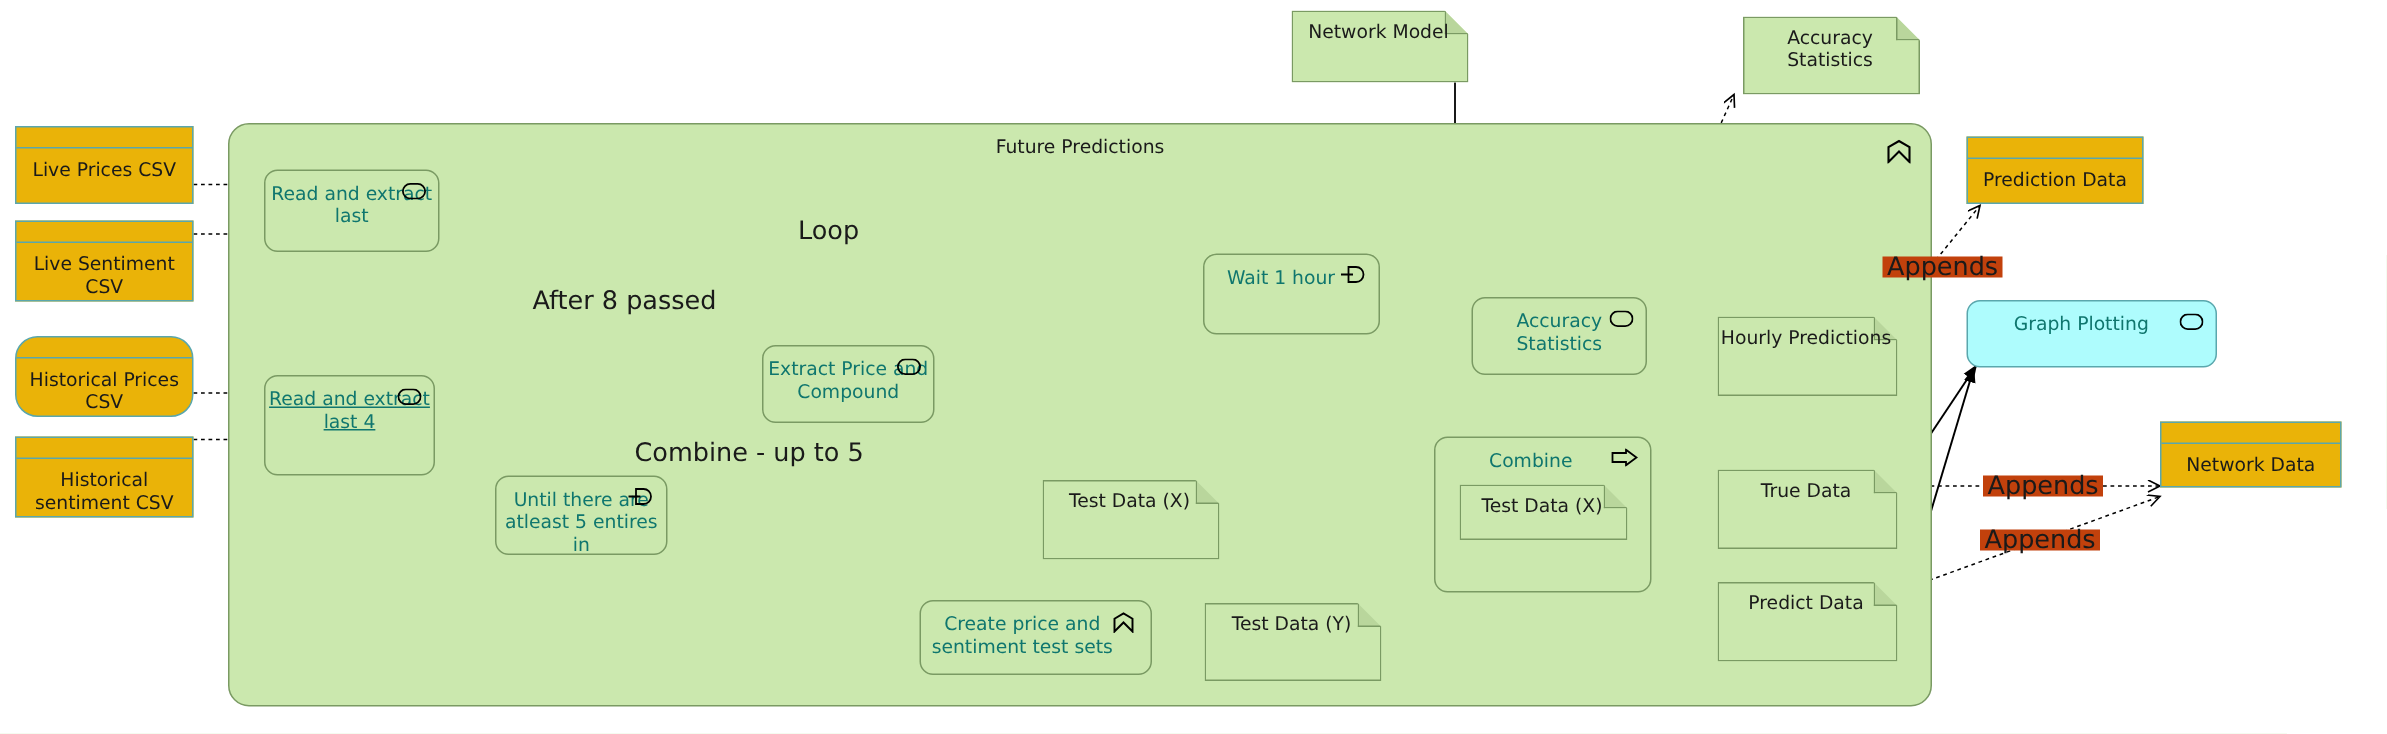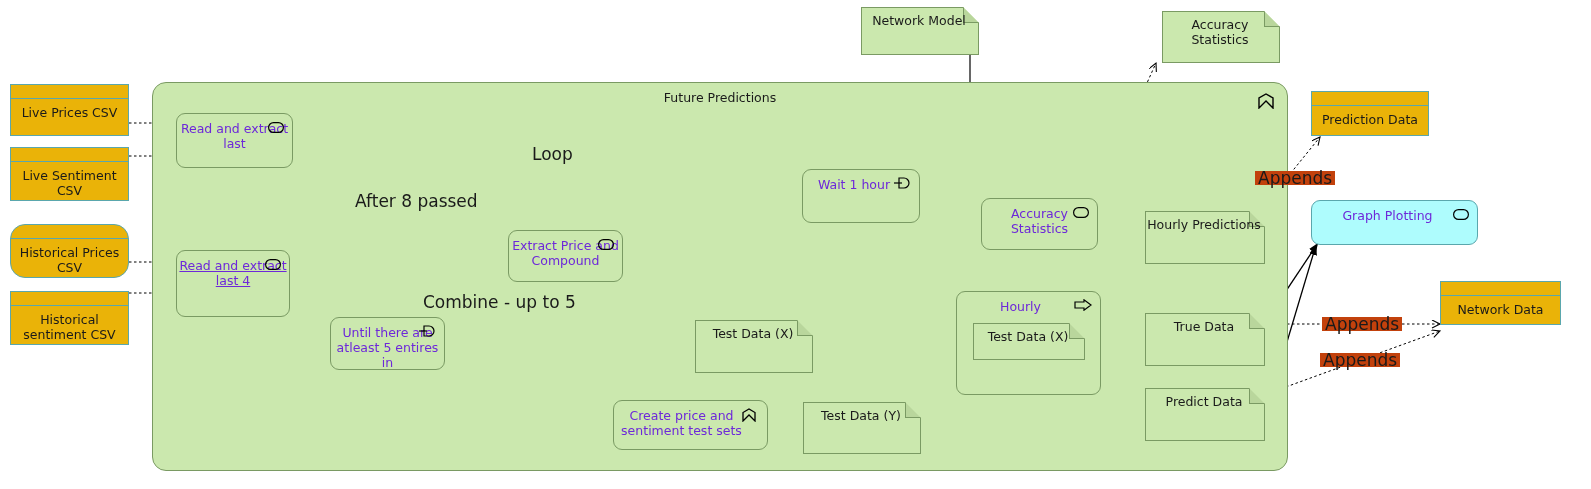--- a/index.html
+++ b/index.html
@@ -53,21 +53,21 @@
   .action {
     border: 1px solid #7a9a63;
     border-radius: 9px;
     box-sizing: border-box;
     display: flex;
     align-items: flex-start;
     justify-content: center;
     text-align: center;
     font-size: 12.5px;
     line-height: 15px;
-    color: #6d28d9;
+    color: #0f766e;
     padding-top: 7px;
   }
   .action.green { background: #cbe8ae; }
   .action.cyan  { background: #aefcfd; border-color: #5aa7ad; }
   .action .label { display: block; }
 
   
   .artifact {
     box-sizing: border-box;
     font-size: 12.5px;
@@ -314,21 +314,21 @@
   <div class="node action green" style="left:981px; top:198px; width:117px; height:52px;">
     <span class="label">Accuracy Statistics</span>
     <span class="adorn">
       <svg width="16" height="11" viewBox="0 0 16 11">
         <rect x="0.6" y="0.6" width="14.8" height="9.8" rx="4.9" fill="none" stroke="#000" stroke-width="1.2"></rect>
       </svg>
     </span>
   </div>
 
   <div class="node action green" style="left:956px; top:291px; width:145px; height:104px;">
-    <span class="label" style="padding-right:16px;">Hourly</span>
+    <span class="label" style="padding-right:16px;">Combine</span>
     <span class="adorn" style="right:8px; top:7px; width:18px; height:12px;">
       <svg width="18" height="12" viewBox="0 0 18 12">
         <path d="M1,3 L10,3 L10,0.8 L17,6 L10,11.2 L10,9 L1,9 z" fill="none" stroke="#000" stroke-width="1.2"></path>
       </svg>
     </span>
   </div>
 
   <div class="node artifact" style="left:973px; top:323px; width:112px; height:37px;">
     <div class="body"></div>
     <div class="fold"></div>

